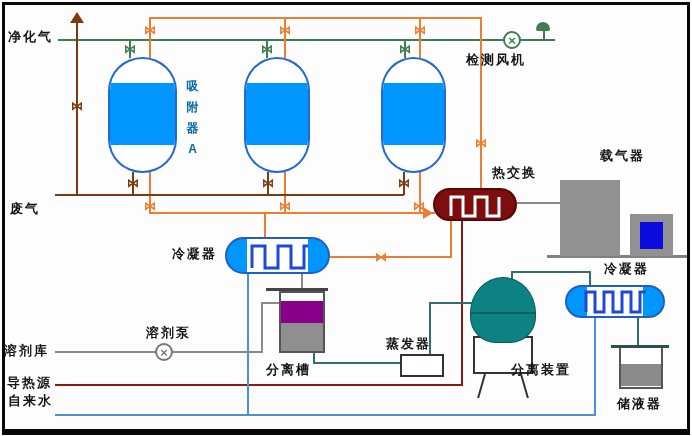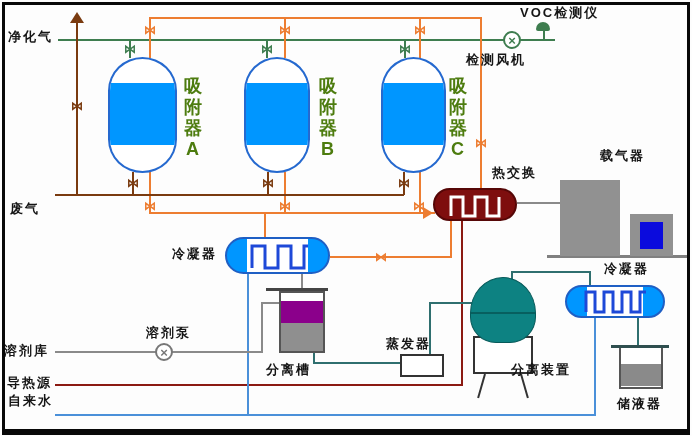--- a/index.html
+++ b/index.html
@@ -3,21 +3,21 @@
 <meta charset="utf-8">
 <style>
   html,body{margin:0;padding:0;background:#fff}
   #stage{position:relative;width:692px;height:436px;background:#fdfdfd;
          font-family:"Liberation Sans",sans-serif;overflow:hidden}
   .frame{position:absolute;left:2px;top:2px;right:2px;bottom:1px;
          border:3px solid #080808;border-bottom-width:6px;pointer-events:none}
   .abs{position:absolute}
   .lbl{position:absolute;font-weight:bold;font-size:13px;letter-spacing:2px;
        color:#151515;white-space:nowrap}
-  .vlbl{position:absolute;font-weight:bold;font-size:18px;color:#4d7c0f;
+  .vlbl{position:absolute;font-weight:bold;font-size:12px;color:#0369a1;
         width:17px;word-break:break-all;line-height:21px;text-align:center}
   .valve{position:absolute;width:14px;text-align:center;font-size:12px;
          font-weight:bold;line-height:14px}
   .vg{color:#3e7d4f}.vo{color:#ED7D31}.vb{color:#7a3b10}
   .circle{position:absolute;width:18px;height:18px;border-radius:50%;background:#fff;
           text-align:center;line-height:15px;font-size:13px;font-weight:bold;box-sizing:border-box}
   .vessel{position:absolute;border:2px solid #2569cf;border-radius:50% / 29%;
           background:#fff;overflow:hidden;box-sizing:border-box}
   .vband{position:absolute;left:-3px;right:-3px;top:24px;height:62px;background:#0096FF}
   .cap{position:absolute;box-sizing:border-box;border:2px solid #1f5fc4;border-radius:19px;
@@ -153,25 +153,22 @@
   <span class="valve vb" style="left:70px;top:99px">⋈</span>
   <span class="valve vb" style="left:126px;top:176px">⋈</span>
   <span class="valve vb" style="left:261px;top:176px">⋈</span>
   <span class="valve vb" style="left:397px;top:176px">⋈</span>
 
   <div class="lbl" style="left:8px;top:28px">净化气</div>
   <div class="lbl" style="left:10px;top:200px">废气</div>
   <div class="lbl" style="left:4px;top:342px">溶剂库</div>
   <div class="lbl" style="left:7px;top:374px">导热源</div>
   <div class="lbl" style="left:8px;top:392px">自来水</div>
-  <div class="lbl" style="left:520px;top:4px">VOC检测仪</div>
   <div class="lbl" style="left:466px;top:51px">检测风机</div>
   <div class="vlbl" style="left:184px;top:76px">吸附器A</div>
-  <div class="vlbl" style="left:319px;top:76px">吸附器B</div>
-  <div class="vlbl" style="left:449px;top:76px">吸附器C</div>
   <div class="lbl" style="left:172px;top:245px">冷凝器</div>
   <div class="lbl" style="left:492px;top:164px">热交换</div>
   <div class="lbl" style="left:600px;top:147px">载气器</div>
   <div class="lbl" style="left:146px;top:324px">溶剂泵</div>
   <div class="lbl" style="left:266px;top:361px">分离槽</div>
   <div class="lbl" style="left:386px;top:335px">蒸发器</div>
   <div class="lbl" style="left:511px;top:361px">分离装置</div>
   <div class="lbl" style="left:604px;top:260px">冷凝器</div>
   <div class="lbl" style="left:617px;top:395px">储液器</div>
 

